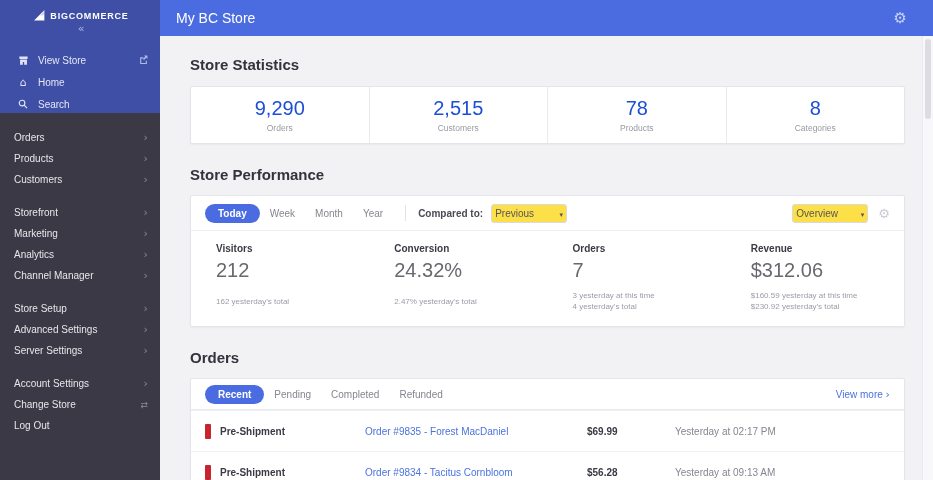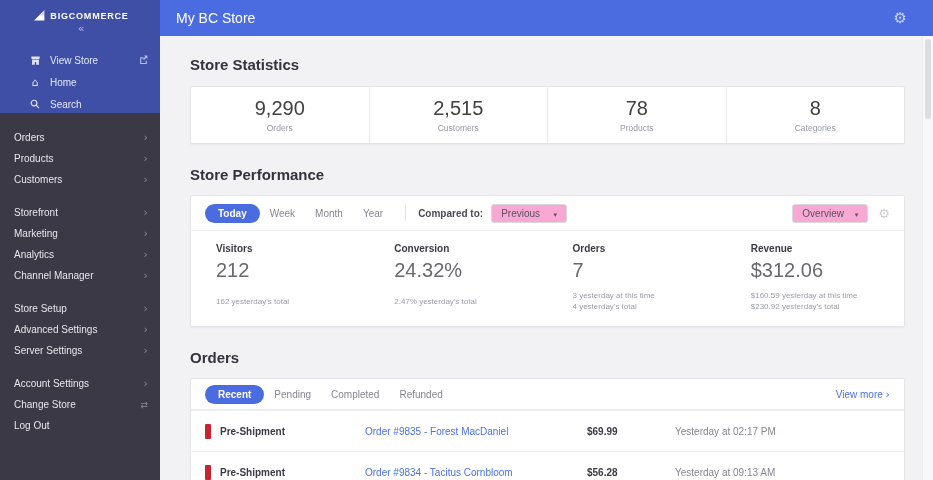--- a/index.html
+++ b/index.html
@@ -8,21 +8,21 @@
   .icon { font-family:"DejaVu Sans", sans-serif; }
 
   
   .sidebar { position:absolute; left:0; top:0; width:160px; height:480px; background:#3b3945; z-index:2; }
   .sidebar-top { background:#3f4fa6; height:113px; padding-top:9px; }
   .logo-row { display:flex; align-items:center; justify-content:space-between; padding:0 12px 0 14px; height:26px;flex-direction:column; }
   .logo { display:flex; align-items:center; gap:4px; }
   .logo-text { color:#fff; font-size:9px; font-weight:bold; letter-spacing:0.8px; }
   .collapse { color:#aeb9e8; font-size:11px; cursor:pointer; }
   .side-nav { margin-top:14px; }
-  .side-nav-item { display:flex; align-items:center; height:22px; padding:0 12px 0 28px; color:#e2e6f8; font-size:10px; cursor:pointer; }
+  .side-nav-item { display:flex; align-items:center; height:22px; padding:0 12px 0 16px; color:#e2e6f8; font-size:10px; cursor:pointer; }
   .side-nav-item .lbl { flex:1; margin-left:8px; }
   .side-nav-item .right-ic { color:#aeb9e8; font-size:10px; }
   .nav-ic { width:14px; display:inline-flex; justify-content:center; color:#dfe4f8; font-size:11px; }
 
   .menu { padding-top:14px; }
   .menu-item { display:flex; align-items:center; justify-content:space-between; height:21px; padding:0 12px 0 14px; color:#e6e6ea; font-size:10px; font-weight:500; cursor:pointer; }
   .menu-item .chev { color:#8b8a96; font-size:11px; }
   .menu-gap { margin-top:12px; }
 
   .help-box { position:absolute; left:0; bottom:0; width:160px; height:40px; background:#454350; border-top:1px solid rgba(255,255,255,0.07); padding:6px 14px 0 14px; }
@@ -38,30 +38,30 @@
 
   
   .main { position:absolute; left:160px; top:36px; right:0; bottom:0; padding:0 28px 0 30px; overflow:hidden; }
   .section-title { font-size:15px; font-weight:bold; color:#33323d; }
   .card { background:#ffffff; border:1px solid #e4e5ea; border-radius:2px; box-shadow:0 1px 2px rgba(0,0,0,0.04); }
 
   .stats-title { margin:20px 0 13px 0; }
   .stats-card { display:flex; height:58px; }
   .stat-cell { flex:1; display:flex; flex-direction:column; align-items:center; justify-content:center; border-left:1px solid #eaebef; }
   .stat-cell:first-child { border-left:none; }
-  .stat-value { font-size:20px; color:#404040; }
+  .stat-value { font-size:20px; color:#1d4ed8; }
   .stat-label { font-size:8.5px; color:#989aa3; margin-top:3px; }
 
   .perf-title { margin:22px 0 12px 0; }
   .perf-toolbar { display:flex; align-items:center; height:35px; padding:0 14px; border-bottom:1px solid #edeef2; }
   .pill { font-size:10px; color:#85868f; padding:4px 10px; cursor:pointer; }
   .pill-active { background:#4b6ce0; color:#fff; border-radius:11px; padding:4px 13px; font-weight:bold; }
   .vdivider { width:1px; height:16px; background:#e2e3e8; margin:0 12px; }
   .compared-label { font-size:10px; color:#4a4b53; font-weight:bold; margin-right:8px; }
-  .select-box { display:flex; align-items:flex-end; justify-content:space-between; border:1px solid #d8dade; border-radius:3px; padding:3px 9px; font-size:10px; color:#54555d; min-width:76px; cursor:pointer; background:#f9a8d4; }
+  .select-box { display:flex; align-items:flex-end; justify-content:space-between; border:1px solid #d8dade; border-radius:3px; padding:3px 3px; font-size:10px; color:#54555d; min-width:76px; cursor:pointer; background:#fde047; }
   .select-box .caret { font-size:7px; color:#55565e; margin-left:10px; }
   .perf-right { margin-left:auto; display:flex; align-items:center; gap:10px; }
   .perf-gear { color:#c9cbd2; font-size:13px; cursor:pointer; }
   .metrics-row { display:flex; padding:12px 0 14px 0; }
   .metric { flex:1; padding-left:25px; }
   .metric-label { font-size:10px; font-weight:bold; color:#3b3a45; }
   .metric-value { font-size:20px; color:#68696f; margin-top:5px; }
   .metric-subs { margin-top:14px; }
   .metric-sub { font-size:8px; color:#9b9da6; line-height:11px; }
 

